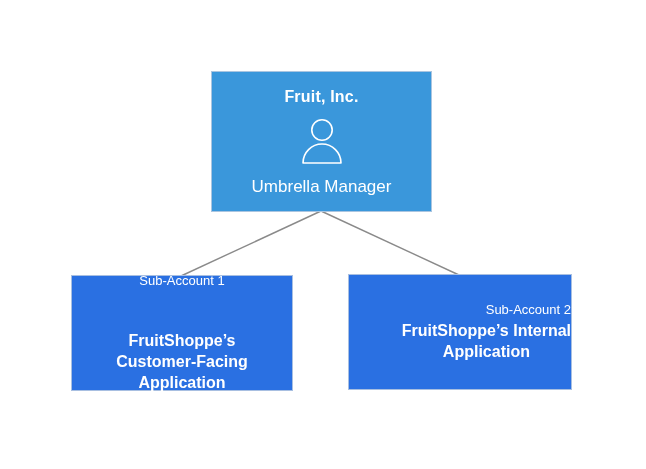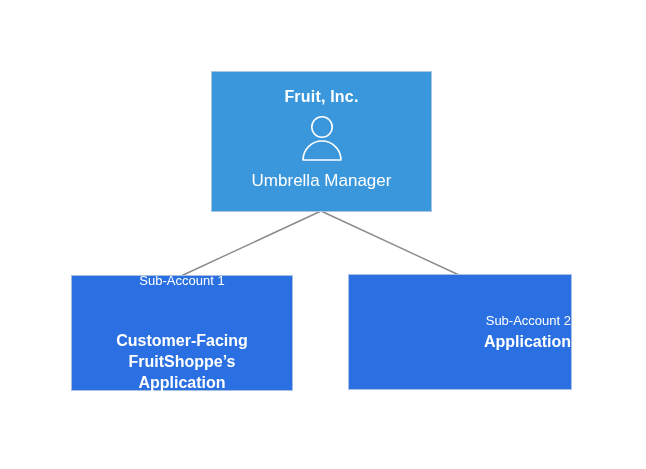--- a/index.html
+++ b/index.html
@@ -33,21 +33,21 @@
     justify-content: center;
     border: 1px solid rgba(190, 205, 225, 0.85);
   }
   .node-top {
     left: 211px;
     top: 71px;
     width: 221px;
     height: 141px;
     background: #3a97db;
     justify-content: space-between;
-    padding: 16px 0 20px 0;
+    padding: 16px 0 14px 0;
   }
   .node-child-left {
     left: 71px;
     top: 275px;
     width: 222px;
     height: 116px;
     background: #2a70e2;
     gap: 39px;
   }
   .node-child-right {
@@ -97,26 +97,27 @@
         <circle cx="24" cy="11" r="10.2" fill="none" stroke="#ffffff" stroke-width="1.6"></circle>
         <path d="M5 44 A19 19 0 0 1 43 44 Z" fill="none" stroke="#ffffff" stroke-width="1.6" stroke-linejoin="round"></path>
       </svg>
     </span>
     <div class="node-subtitle">Umbrella Manager</div>
   </div>
 
   <div class="node node-child-left" style="background: rgb(42, 112, 226);">
     <div class="node-label">Sub-Account 1</div>
     <div class="node-title-lines">
+        <div>FruitShoppe’s</div>
         <div>Customer-Facing</div>
-        <div>FruitShoppe’s</div>
         <div>Application</div>
       </div>
   </div>
 
   <div class="node node-child-right" style="background: rgb(42, 112, 226); align-items: flex-end;">
     <div class="node-label">Sub-Account 2</div>
     <div class="node-title-lines">
+        <div>FruitShoppe’s Internal</div>
         <div>Application</div>
       </div>
   </div>
 
 </div>
 
 </body></html>

